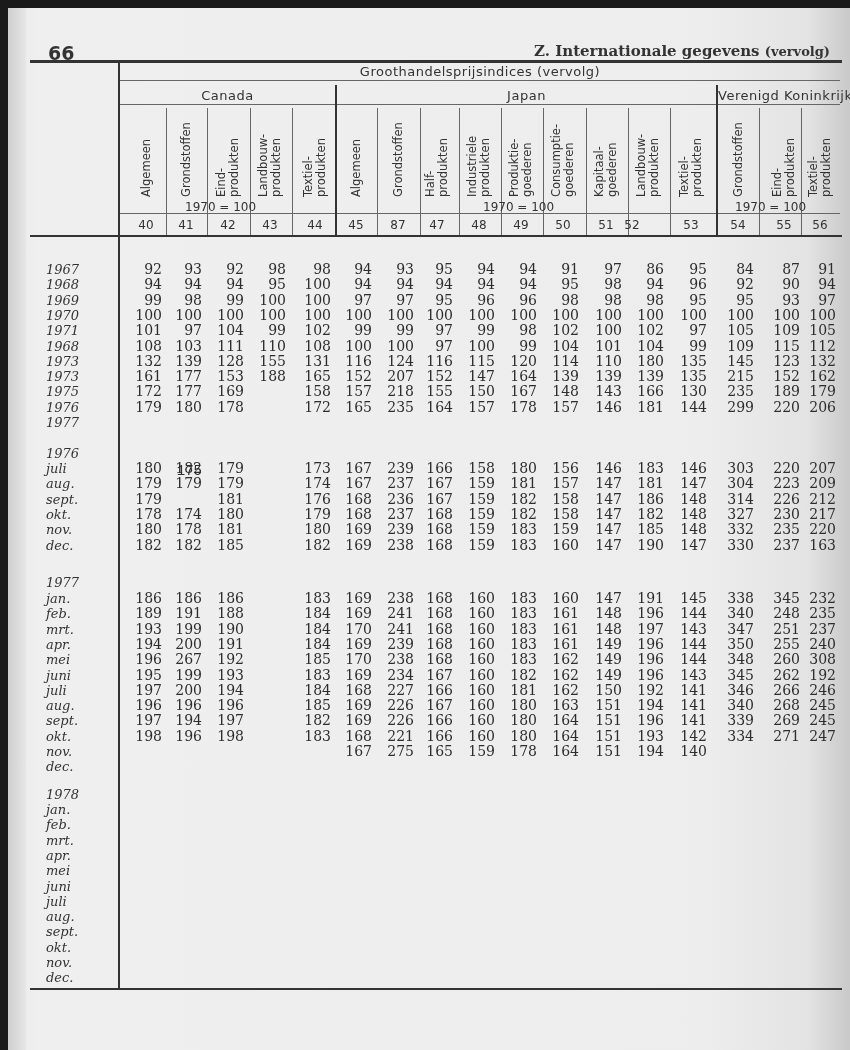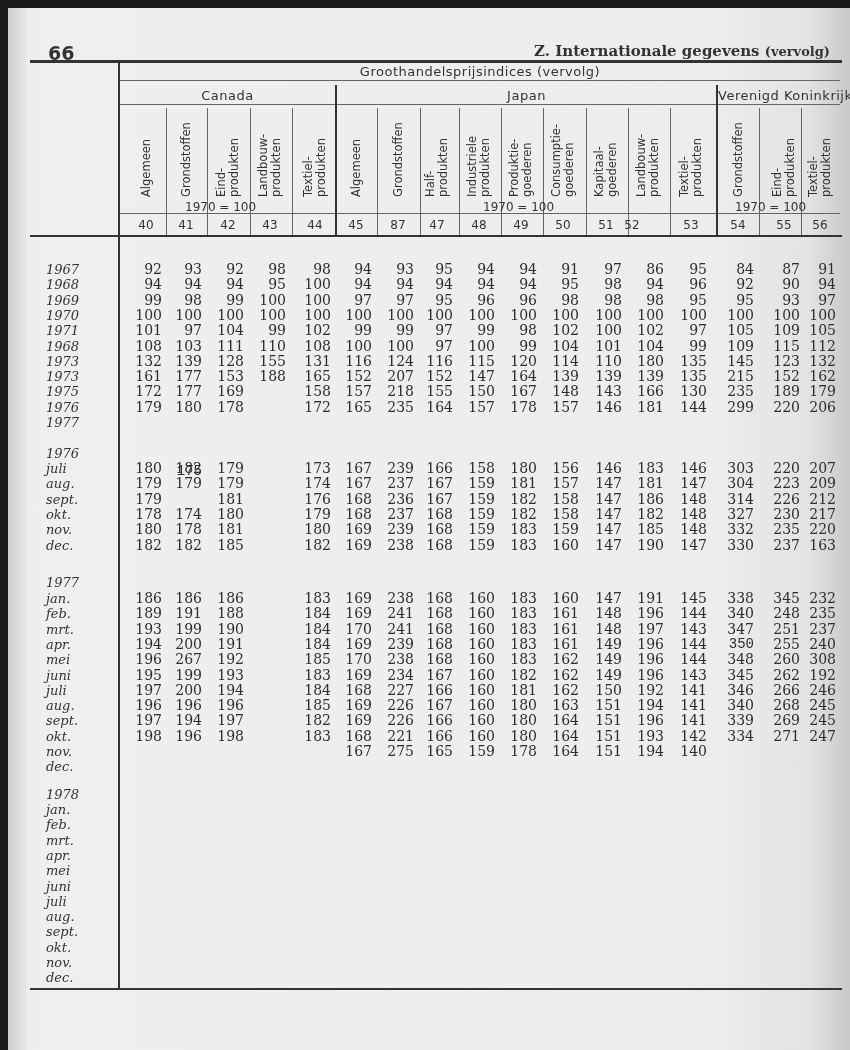--- a/index.html
+++ b/index.html
@@ -474,21 +474,21 @@
       <div class="cell" style="left: 285px; top: 628.9px; width: 38px;">184</div>
       <div class="cell" style="left: 326px; top: 628.9px; width: 38px;">169</div>
       <div class="cell" style="left: 368px; top: 628.9px; width: 38px;">239</div>
       <div class="cell" style="left: 407px; top: 628.9px; width: 38px;">168</div>
       <div class="cell" style="left: 449px; top: 628.9px; width: 38px;">160</div>
       <div class="cell" style="left: 491px; top: 628.9px; width: 38px;">183</div>
       <div class="cell" style="left: 533px; top: 628.9px; width: 38px;">161</div>
       <div class="cell" style="left: 576px; top: 628.9px; width: 38px;">149</div>
       <div class="cell" style="left: 618px; top: 628.9px; width: 38px;">196</div>
       <div class="cell" style="left: 661px; top: 628.9px; width: 38px;">144</div>
-      <div class="cell" style="left: 708px; top: 628.9px; width: 38px; font-family: Liberation Mono, monospace;">350</div>
+      <div class="cell" style="left: 708px; top: 628.9px; width: 38px;">350</div>
       <div class="cell" style="left: 754px; top: 628.9px; width: 38px;">255</div>
       <div class="cell" style="left: 790px; top: 628.9px; width: 38px;">240</div>
       <div class="row-label" style="left: 38px; top: 644.2px;">mei</div>
       <div class="cell" style="left: 116px; top: 644.2px; width: 38px;">196</div>
       <div class="cell" style="left: 156px; top: 644.2px; width: 38px;">267</div>
       <div class="cell" style="left: 198px; top: 644.2px; width: 38px;">192</div>
       <div class="cell" style="left: 285px; top: 644.2px; width: 38px;">185</div>
       <div class="cell" style="left: 326px; top: 644.2px; width: 38px;">170</div>
       <div class="cell" style="left: 368px; top: 644.2px; width: 38px;">238</div>
       <div class="cell" style="left: 407px; top: 644.2px; width: 38px;">168</div>

